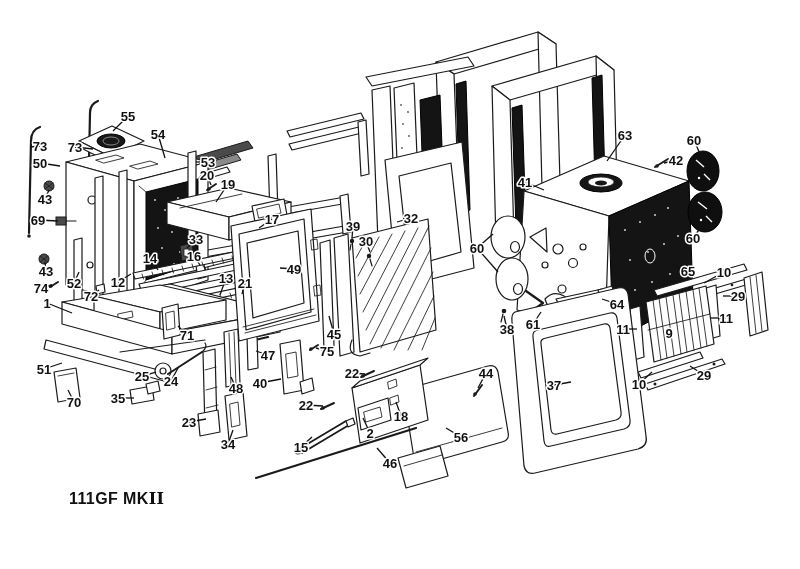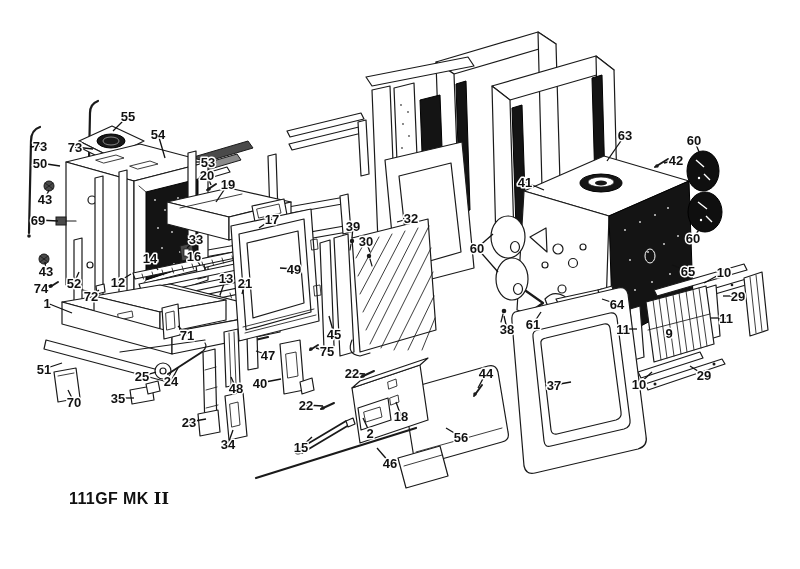--- a/index.html
+++ b/index.html
@@ -11,21 +11,21 @@
   .dk{fill:#141414;stroke:#000;stroke-width:1;}
   .gr{fill:#4a4a4a;stroke:#1a1a1a;stroke-width:1;}
   .lgr{fill:#8a8a8a;stroke:#1a1a1a;stroke-width:1;}
   .thin{stroke-width:0.85;}
   .part-num{font:700 13px "Liberation Sans",sans-serif;fill:#111;text-anchor:middle;
             dominant-baseline:central;paint-order:stroke;stroke:#fff;stroke-width:3px;
             stroke-linejoin:round;}
   .leader{stroke:#111;stroke-width:1.3;}
   .model{position:absolute;left:69px;top:489px;font:700 16px "Liberation Sans",sans-serif;
          color:#101010;letter-spacing:.4px;}
-  .model .roman{font-family:"DejaVu Serif",serif;margin-left:5px;}
+  .model .roman{font-family:"DejaVu Serif",serif;}
 </style>
 </head>
 <body>
 
 <div class="canvas">
 <svg width="800" height="569" viewBox="0 0 800 569">
 
   <g>
     <path class="ln" style="stroke-width:2.2" d="M29,233 L31,141 Q31,130 40,127"></path>
     <path class="ln" style="stroke-width:2.2" d="M88,207 L90,113 Q90,104 98,101"></path>

